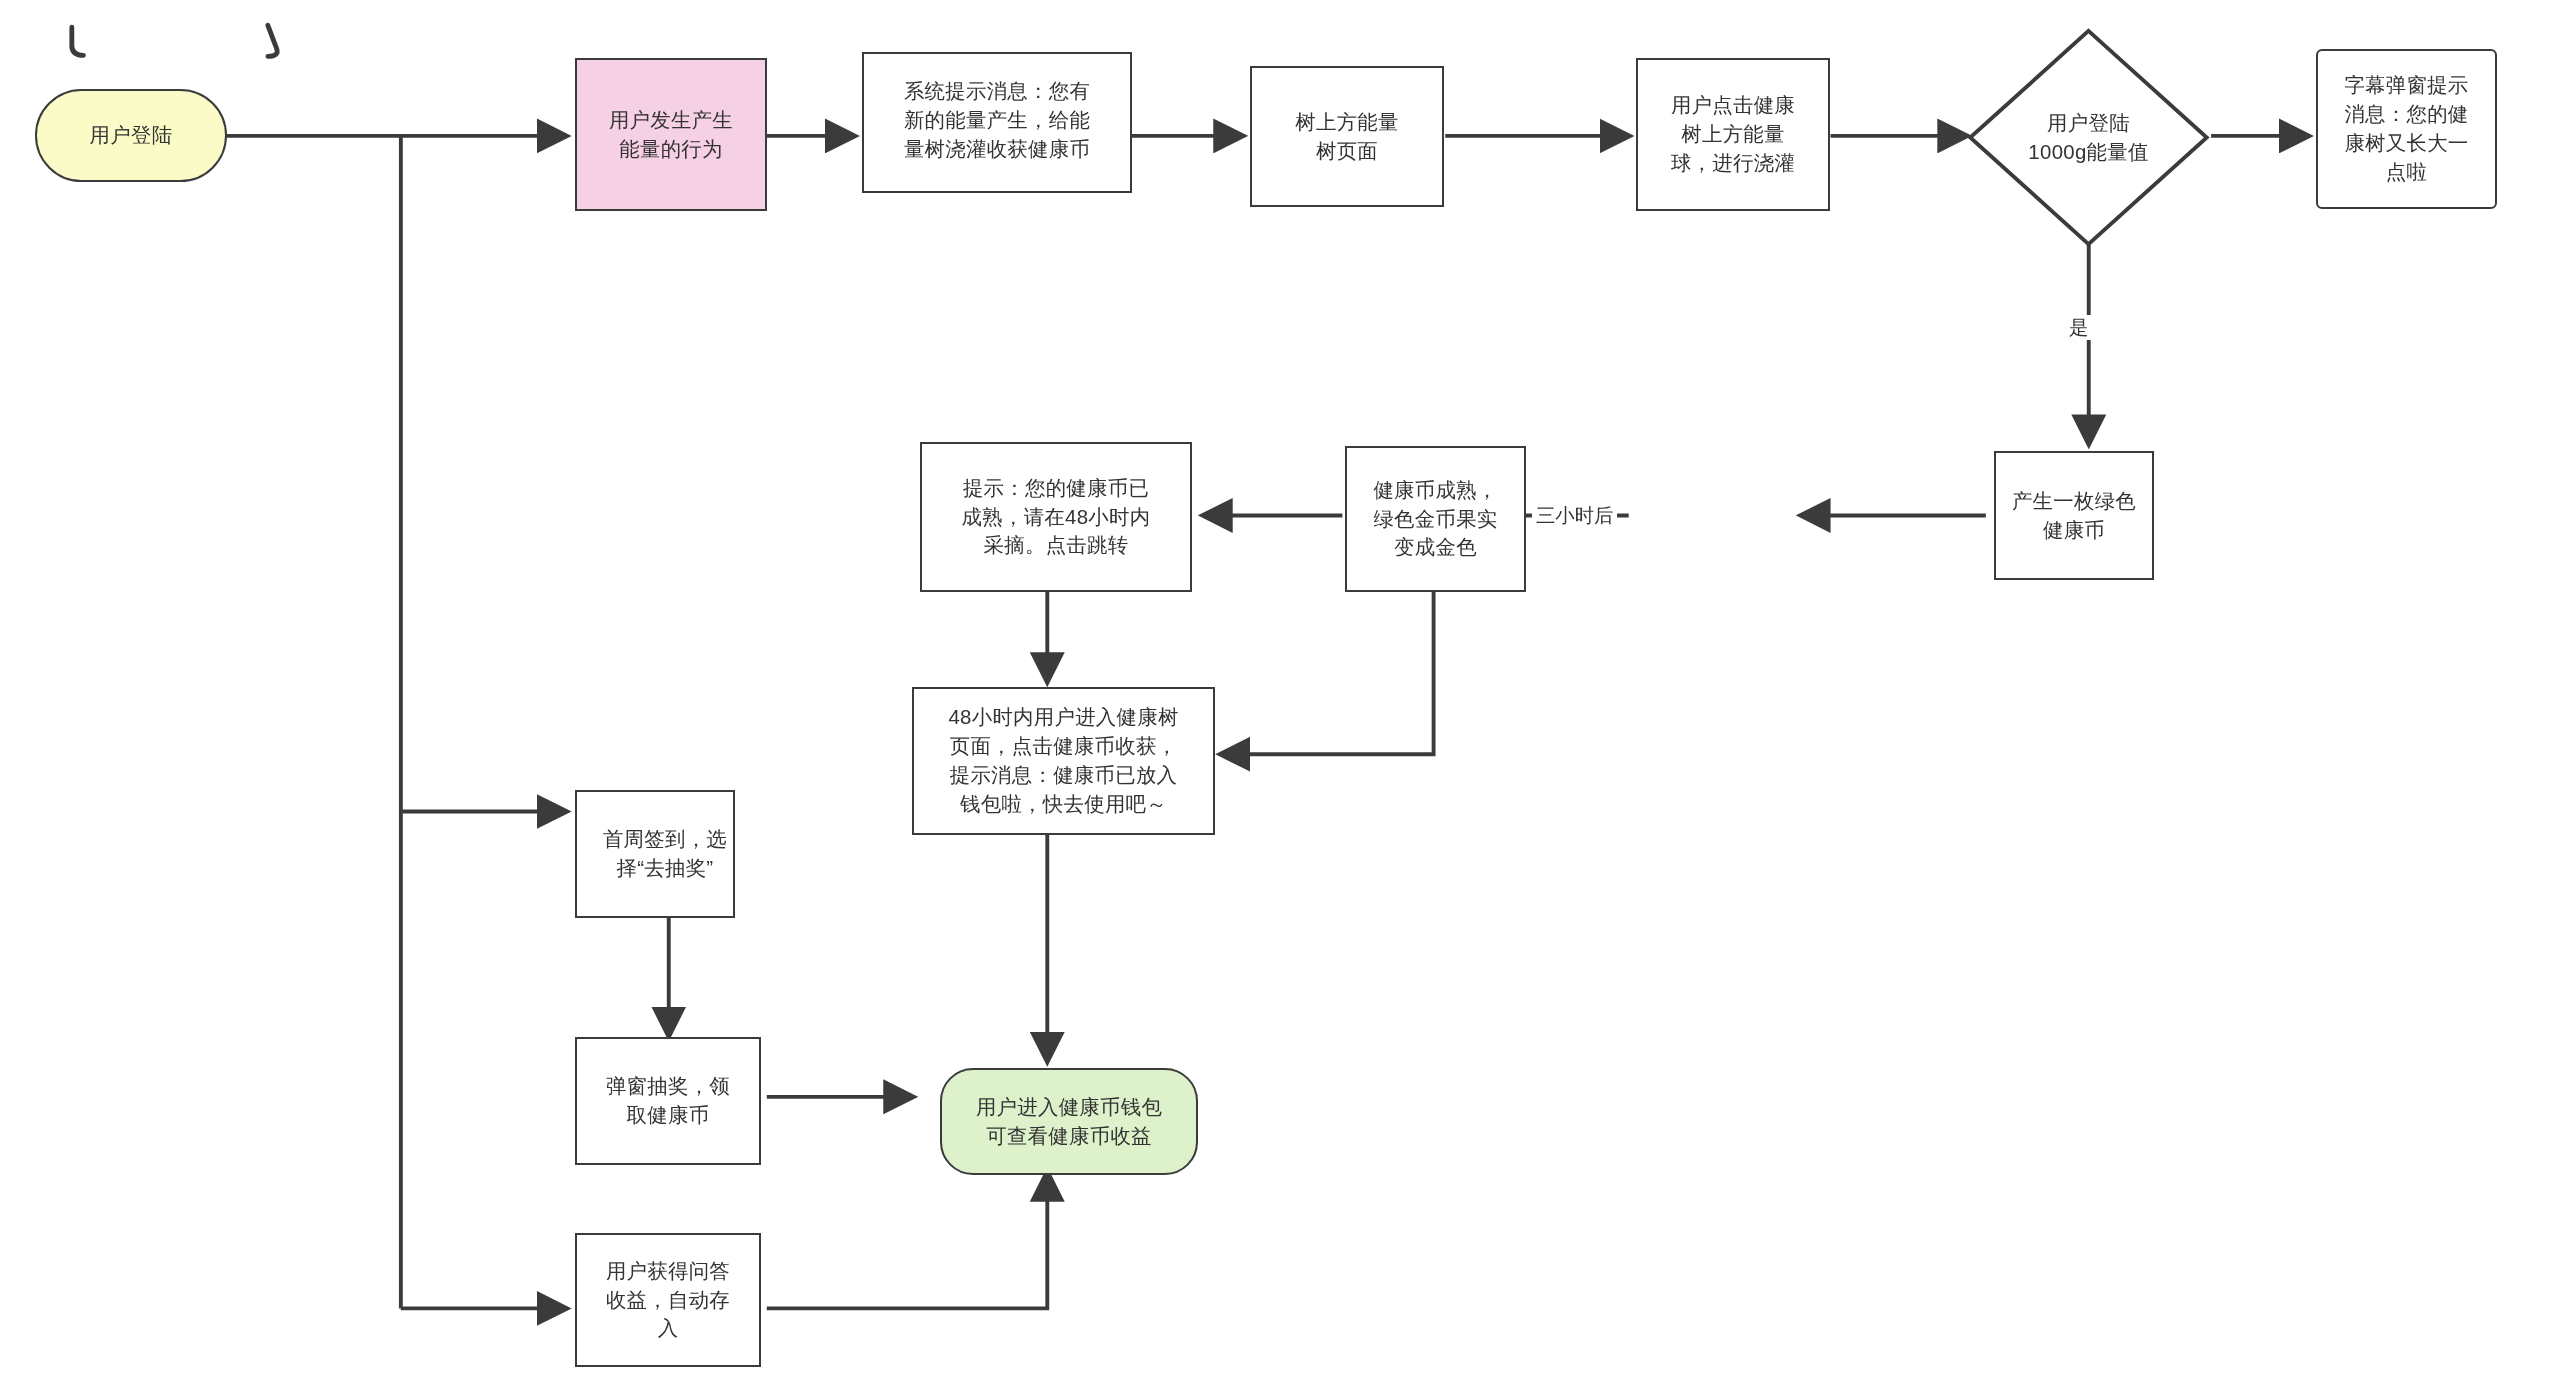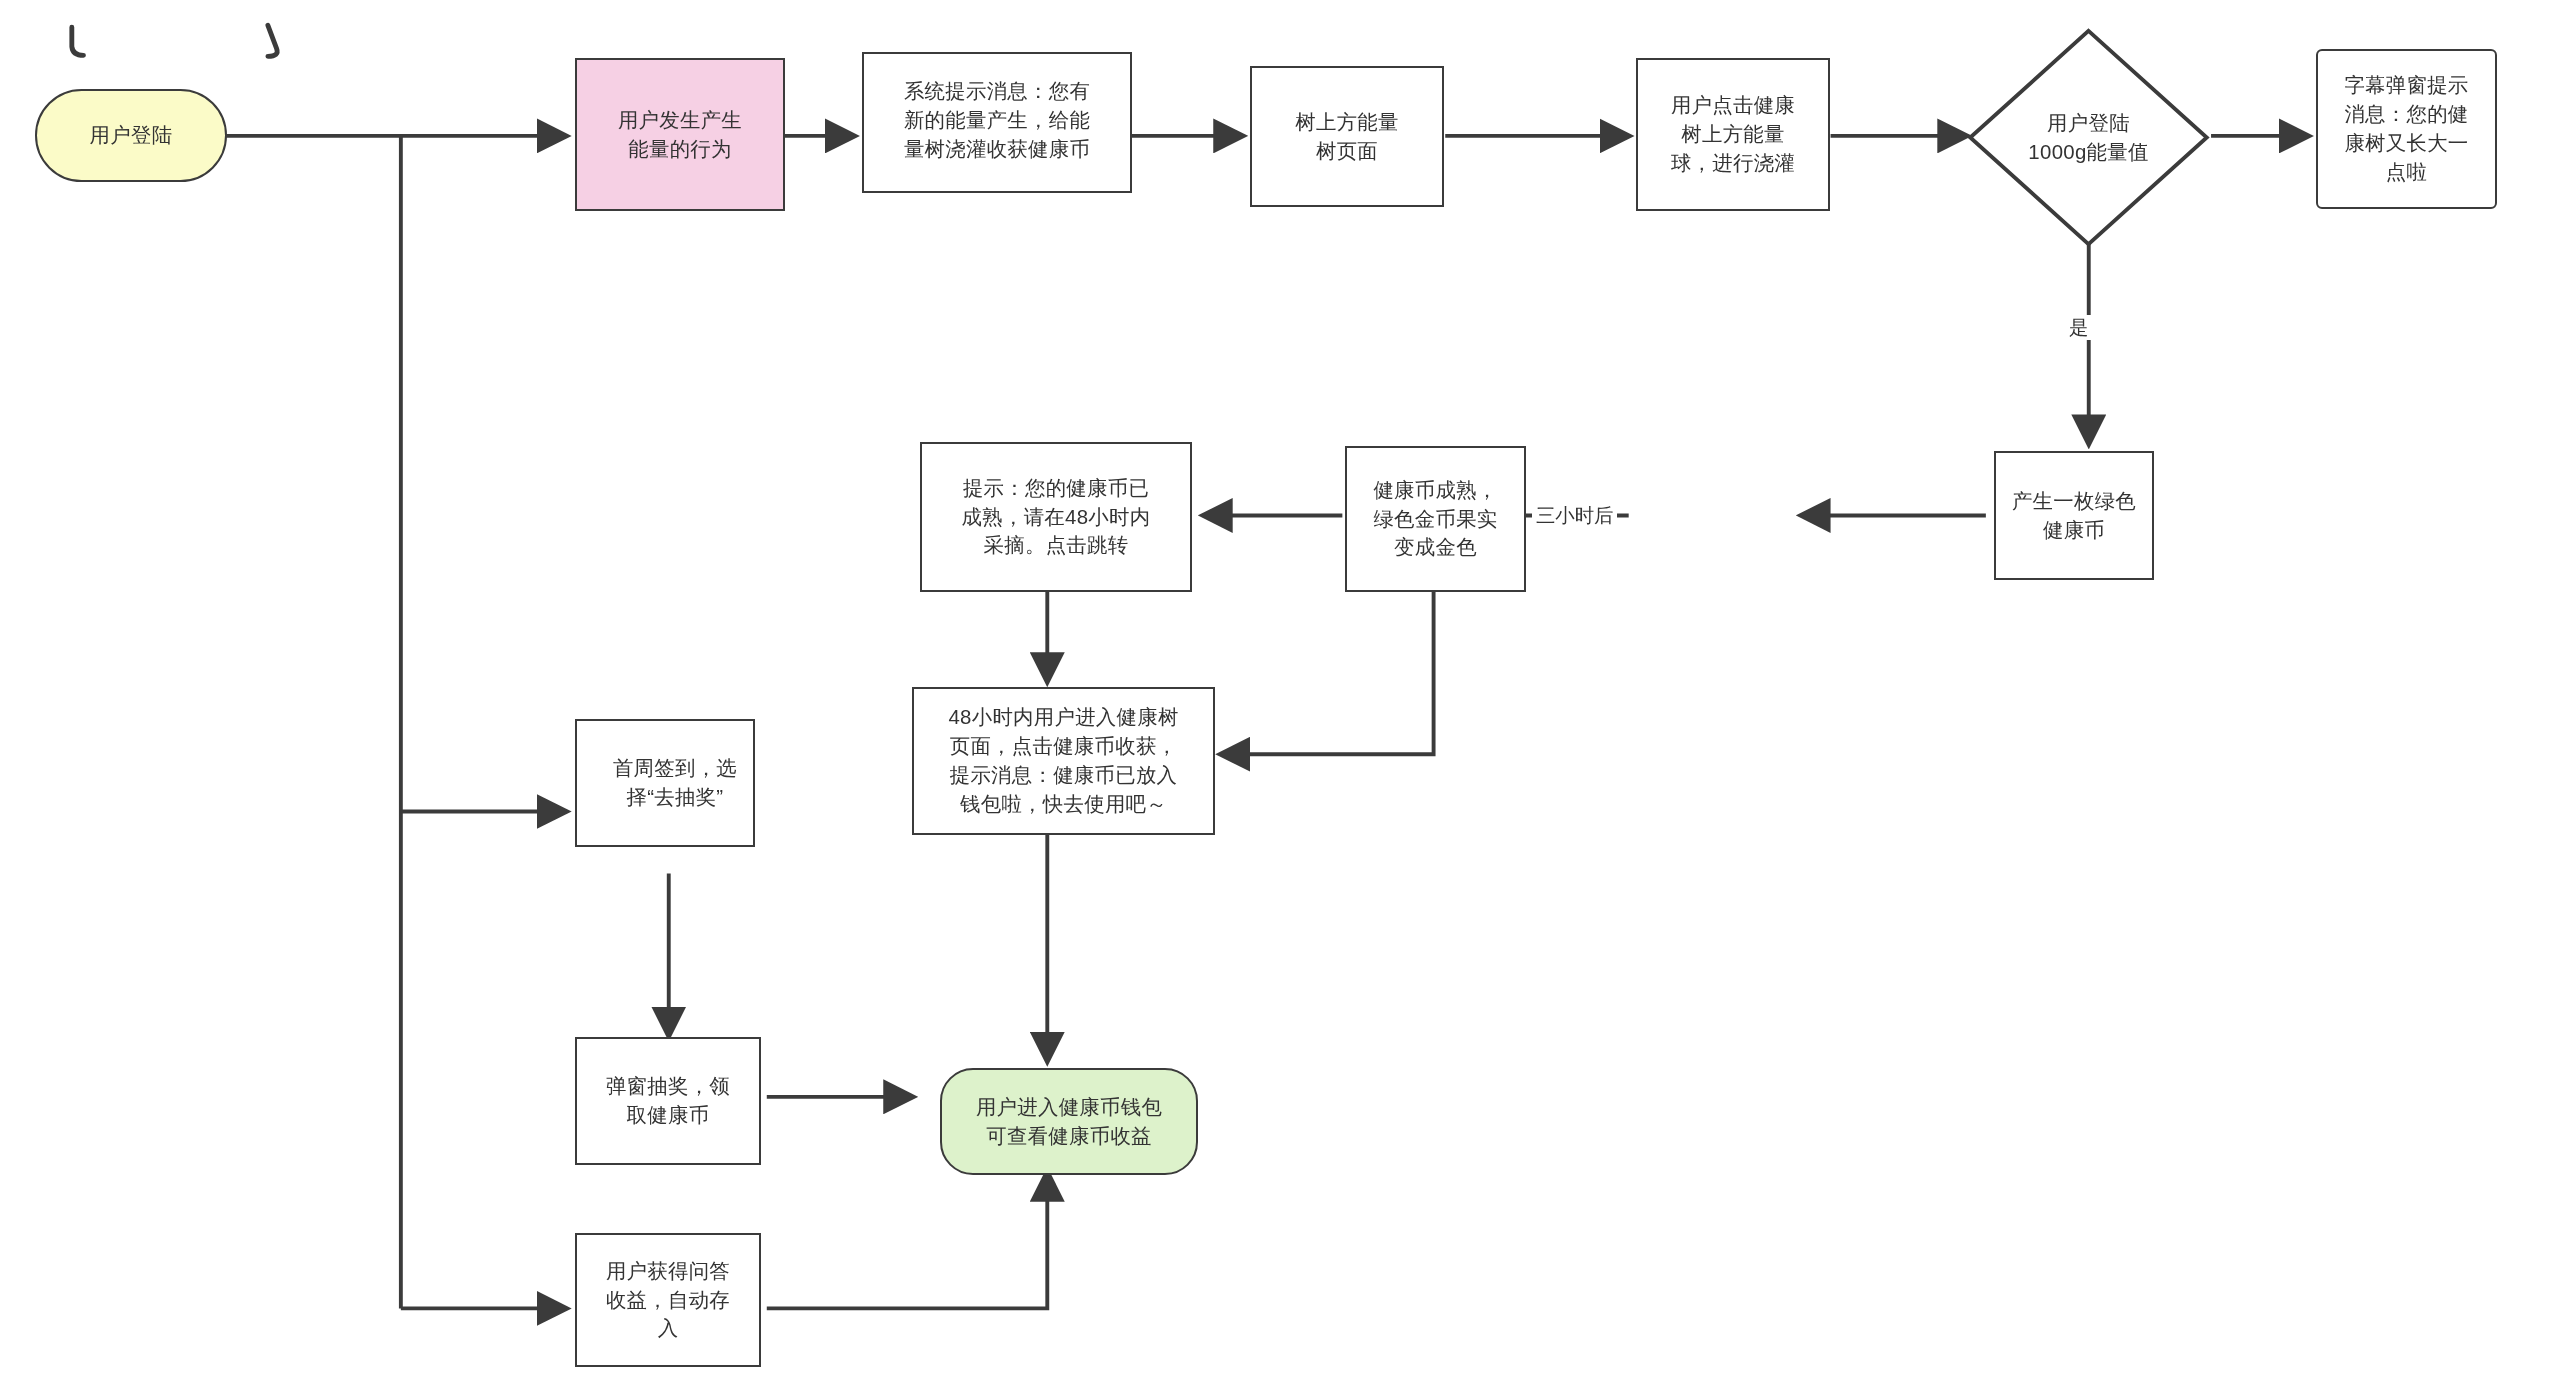--- a/index.html
+++ b/index.html
@@ -72,21 +72,21 @@
       <path d="M790,1130 L940,1130" marker-end="url(#ah)"></path>
 
       <path d="M790,1348 L1079,1348 L1079,1208" marker-end="url(#ah)"></path>
     </g>
   </svg>
 
   <div class="node n-terminal n-yellow" style="left:35px;top:89px;width:192px;height:93px;">
     <span class="txt">用户登陆</span>
   </div>
 
-  <div class="node n-pink" style="left:575px;top:58px;width:210px;height:153px;">
+  <div class="node n-pink" style="left:575px;top:58px;width:192px;height:153px;">
     <span class="txt">用户发生产生
 能量的行为</span>
   </div>
 
   <div class="node" style="left:862px;top:52px;width:270px;height:141px;font-family:Liberation Mono, monospace;">
     <span class="txt">系统提示消息：您有
 新的能量产生，给能
 量树浇灌收获健康币</span>
   </div>
 
@@ -134,21 +134,21 @@
 采摘。点击跳转</span>
   </div>
 
   <div class="node" style="left:912px;top:687px;width:303px;height:148px;">
     <span class="txt">48小时内用户进入健康树
 页面，点击健康币收获，
 提示消息：健康币已放入
 钱包啦，快去使用吧～</span>
   </div>
 
-  <div class="node" style="left:575px;top:719px;width:180px;height:128px;padding-left:20px;">
+  <div class="node" style="left:575px;top:790px;width:160px;height:128px;padding-left:20px;">
     <span class="txt">首周签到，选
 择“去抽奖”</span>
   </div>
 
   <div class="node" style="left:575px;top:1037px;width:186px;height:128px;">
     <span class="txt">弹窗抽奖，领
 取健康币</span>
   </div>
 
   <div class="node" style="left:575px;top:1233px;width:186px;height:134px;">

